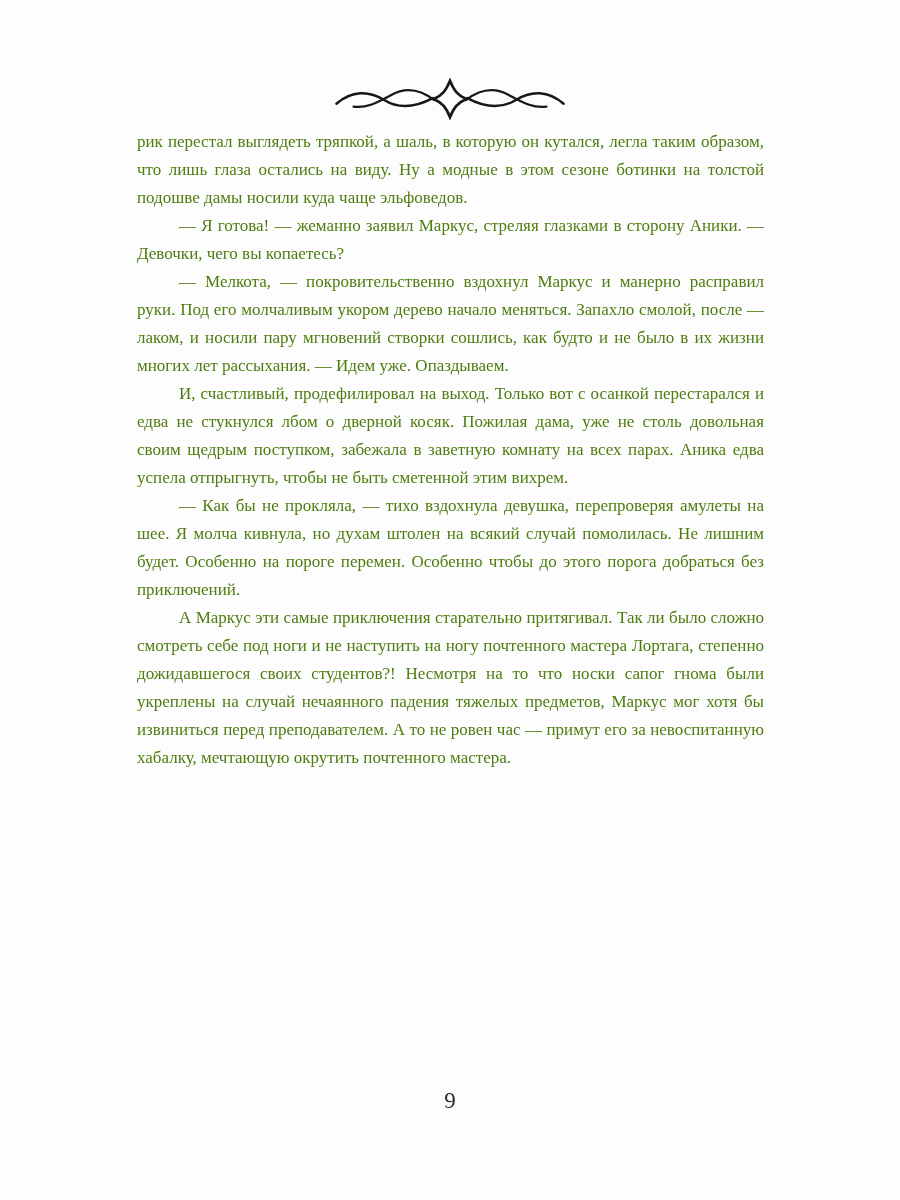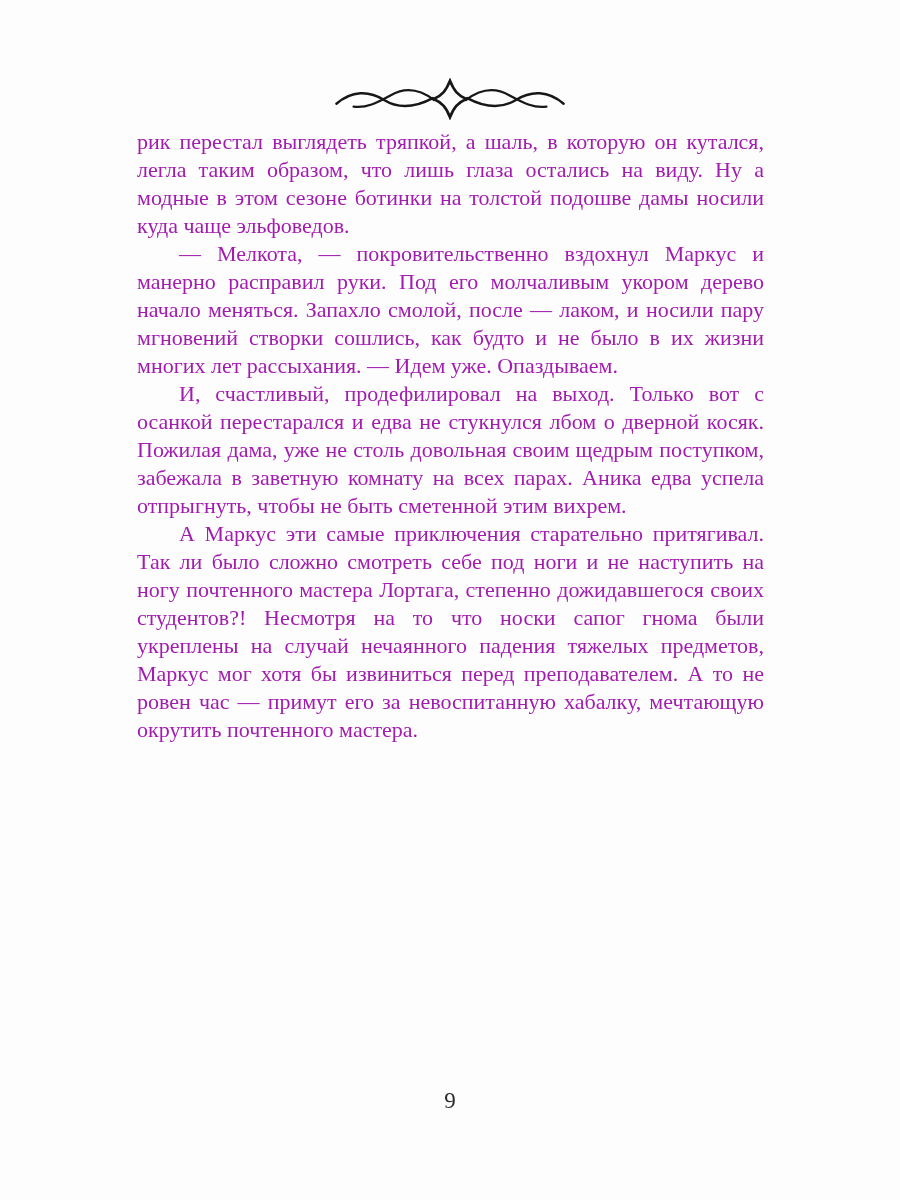--- a/index.html
+++ b/index.html
@@ -24,23 +24,23 @@
     top: 78px;
     left: 0;
     width: 100%;
     text-align: center;
   }
   .text-block {
     position: absolute;
     top: 128px;
     left: 137px;
     width: 627px;
-    font-size: 22px;
+    font-size: 17px;
     line-height: 28px;
-    color: #a21caf;
+    color: #4d7c0f;
     text-align: justify;
   }
   .text-block p {
     margin: 0;
     padding: 0;
     text-indent: 42px;
   }
   .text-block p.no-indent {
     text-indent: 0;
   }
@@ -68,20 +68,22 @@
           <path d="M244,27 C228,13 210,13 194,23 C178,33 160,30 143,21" stroke-width="2.6"></path>
           <path d="M226,30 C212,32 200,25 187,18 C171,9 155,13 142,23" stroke-width="2.4"></path>
         </g>
         <path d="M125,3 C121,13 117,18 108,22 C117,26 121,31 125,41 C129,31 133,26 142,22 C133,18 129,13 125,3 Z" fill="#fdfdfd" stroke="#171717" stroke-width="2.8"></path>
       </svg>
     </span>
   </div>
 
   <div class="text-block">
     <p class="no-indent">рик перестал выглядеть тряпкой, а шаль, в которую он кутался, легла таким образом, что лишь глаза остались на виду. Ну а модные в этом сезоне ботинки на толстой подошве дамы носили куда чаще эльфоведов.</p>
+    <p>— Я готова! — жеманно заявил Маркус, стреляя глазками в сторону Аники. — Девочки, чего вы копаетесь?</p>
     <p>— Мелкота, — покровительственно вздохнул Маркус и манерно расправил руки. Под его молчаливым укором дерево начало меняться. Запахло смолой, после — лаком, и носили пару мгновений створки сошлись, как будто и не было в их жизни многих лет рассыхания. — Идем уже. Опаздываем.</p>
     <p>И, счастливый, продефилировал на выход. Только вот с осанкой перестарался и едва не стукнулся лбом о дверной косяк. Пожилая дама, уже не столь довольная своим щедрым поступком, забежала в заветную комнату на всех парах. Аника едва успела отпрыгнуть, чтобы не быть сметенной этим вихрем.</p>
+    <p>— Как бы не прокляла, — тихо вздохнула девушка, перепроверяя амулеты на шее. Я молча кивнула, но духам штолен на всякий случай помолилась. Не лишним будет. Особенно на пороге перемен. Особенно чтобы до этого порога добраться без приключений.</p>
     <p>А Маркус эти самые приключения старательно притягивал. Так ли было сложно смотреть себе под ноги и не наступить на ногу почтенного мастера Лортага, степенно дожидавшегося своих студентов?! Несмотря на то что носки сапог гнома были укреплены на случай нечаянного падения тяжелых предметов, Маркус мог хотя бы извиниться перед преподавателем. А то не ровен час — примут его за невоспитанную хабалку, мечтающую окрутить почтенного мастера.</p>
   </div>
 
   <div class="page-number">9</div>
 
 </div>
 
 </body></html>

